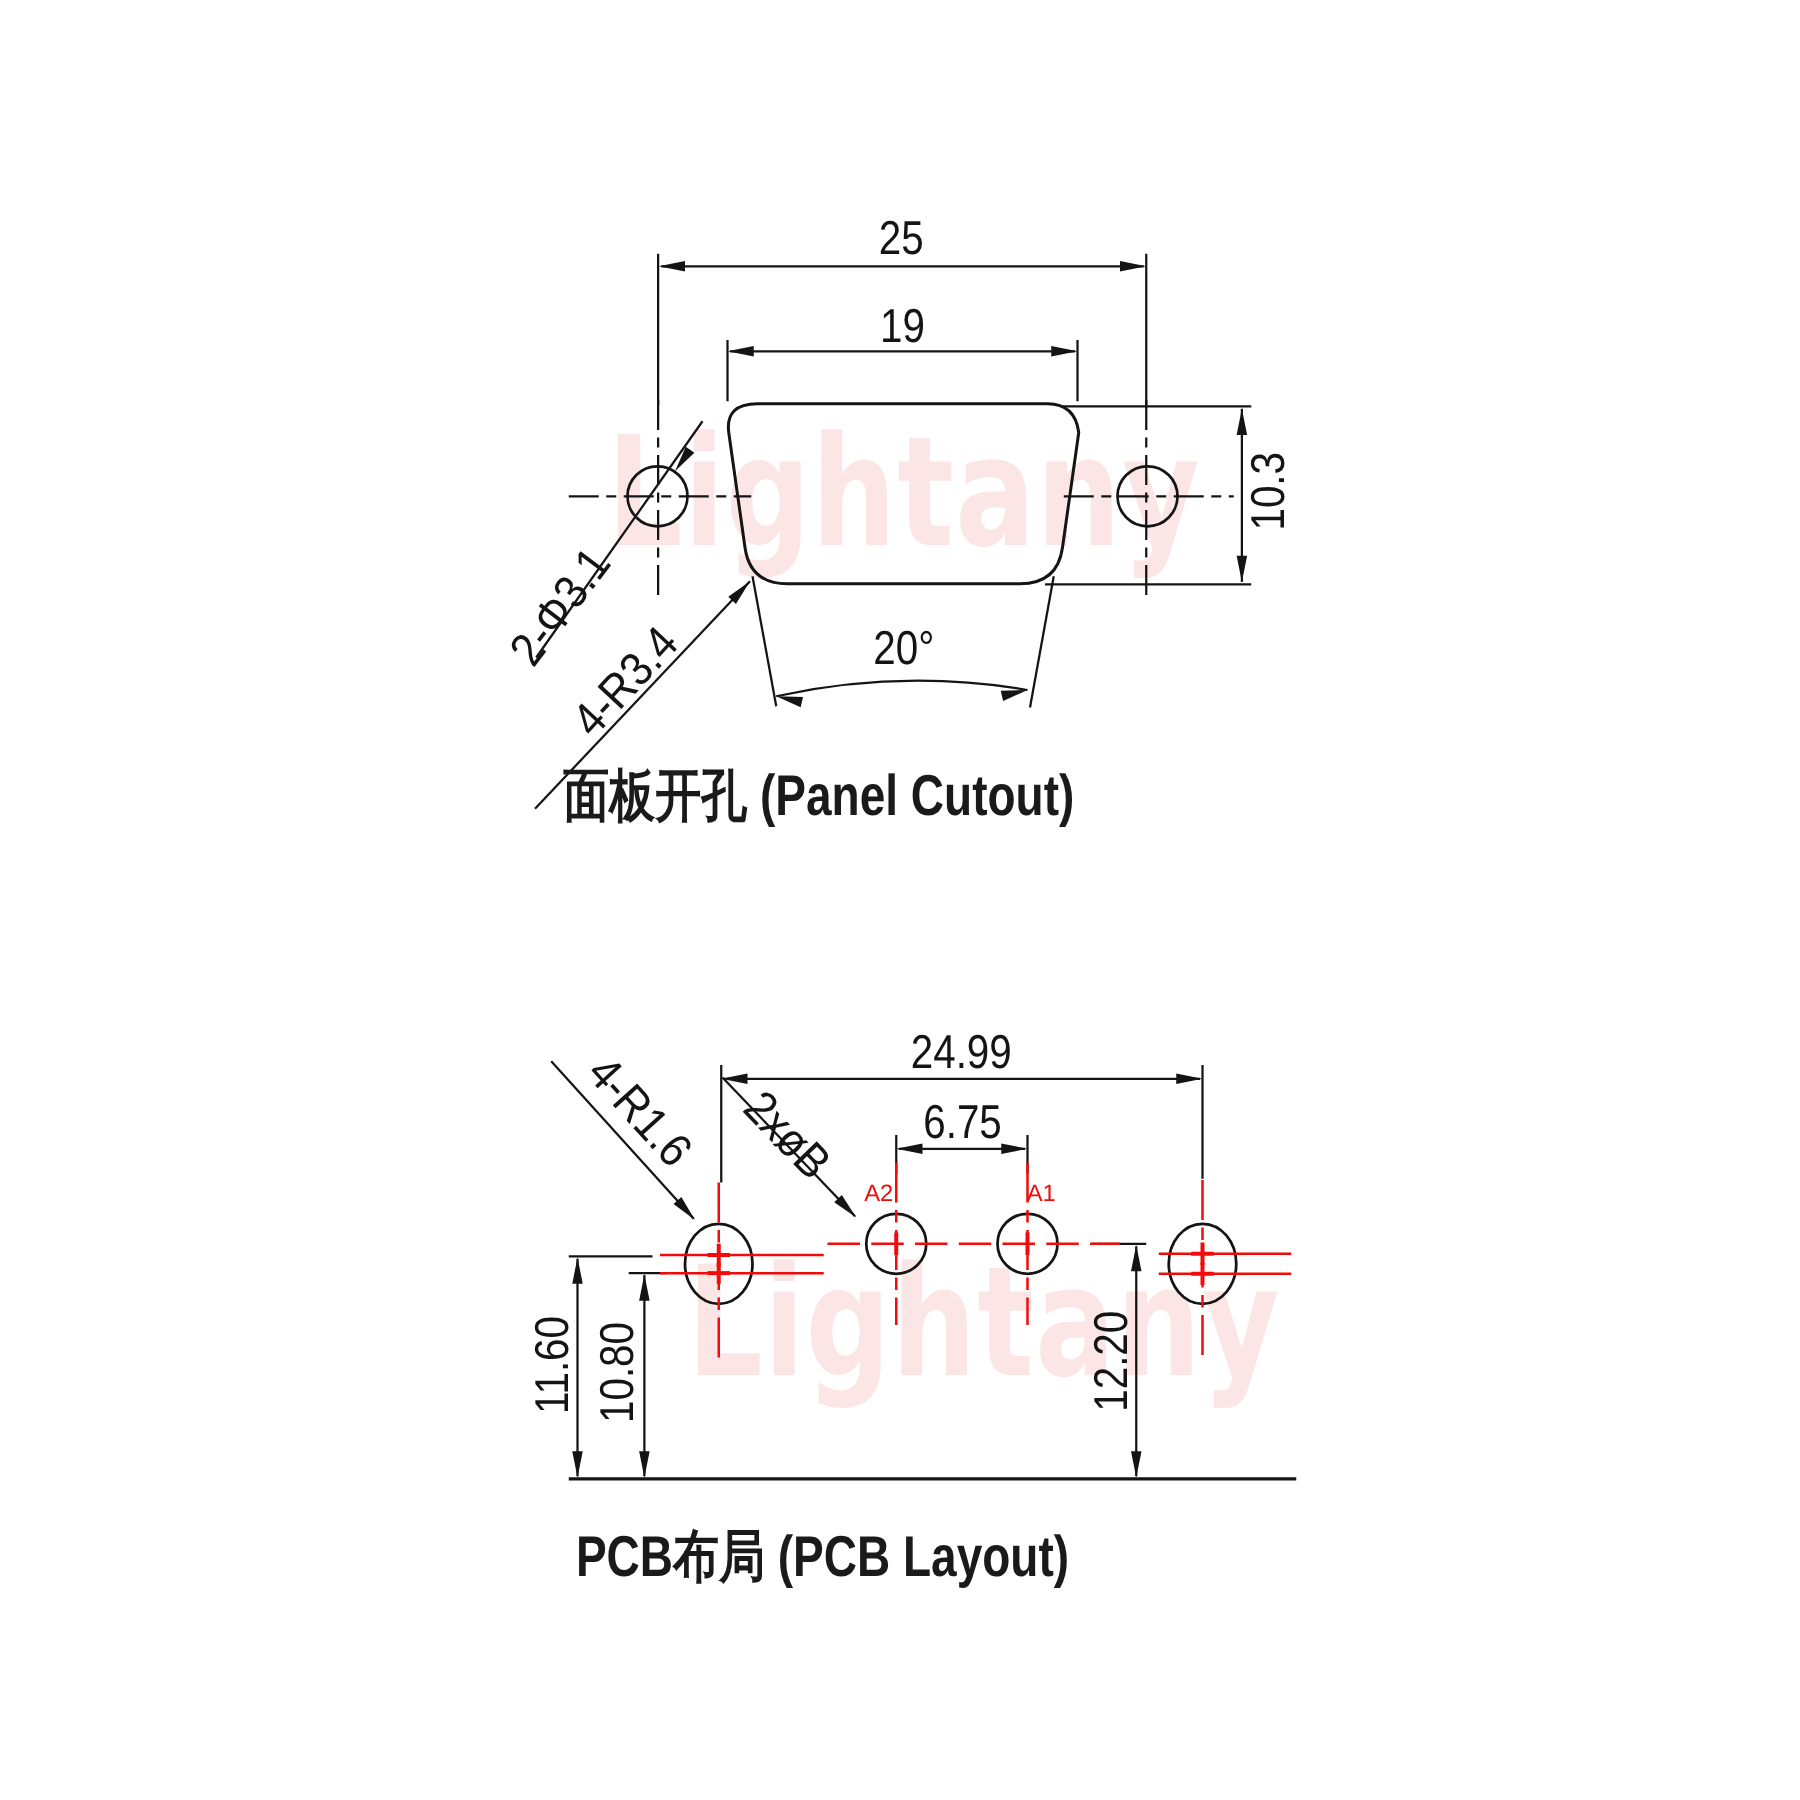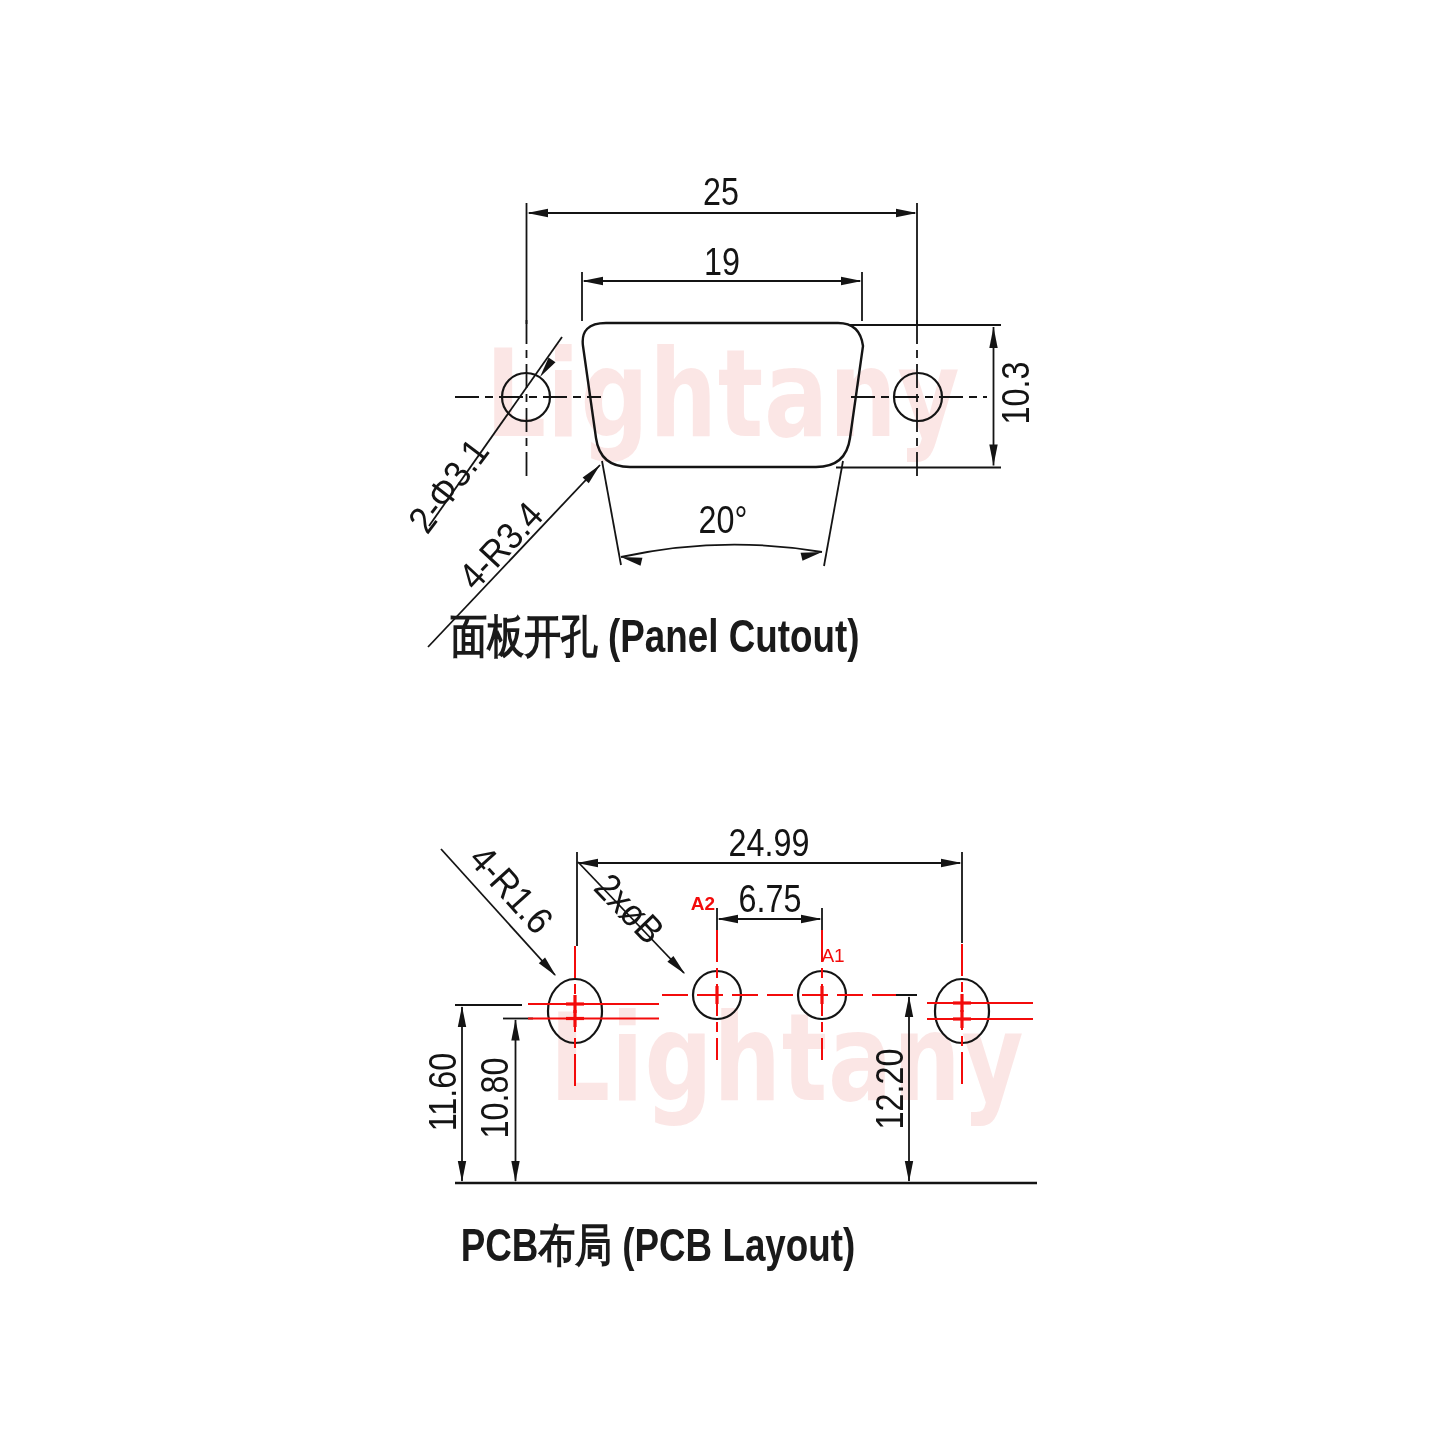--- a/index.html
+++ b/index.html
@@ -154,20 +154,20 @@
   <span class="lbl dim r90" style="left:1016px;top:393px;">10.3</span>
   <span class="lbl dim" style="left:723px;top:520px;">20°</span>
   <span class="lbl ldr" style="left:449px;top:486px;transform:translate(-50%,-50%) rotate(-53deg) scaleX(.9);">2-Φ3.1</span>
   <span class="lbl ldr" style="left:501px;top:546px;transform:translate(-50%,-50%) rotate(-47deg) scaleX(.9);">4-R3.4</span>
   <div class="lbl title" style="left:655px;top:637px;">面板开孔 (Panel Cutout)</div>
 
   <span class="lbl dim" style="left:769px;top:843px;">24.99</span>
   <span class="lbl dim" style="left:770px;top:899px;">6.75</span>
   <span class="lbl ldr" style="left:511px;top:890px;transform:translate(-50%,-50%) rotate(48deg) scaleX(.9);">4-R1.6</span>
   <span class="lbl ldr" style="left:629px;top:909px;transform:translate(-50%,-50%) rotate(46deg) scaleX(.9);">2xøB</span>
-  <span class="lbl padlbl" style="left:703px;top:904px;font-weight:bold;">A2</span>
+  <span class="lbl padlbl" style="left:703px;top:956px;">A2</span>
   <span class="lbl padlbl" style="left:833px;top:956px;">A1</span>
   <span class="lbl dim r90" style="left:443px;top:1092px;">11.60</span>
   <span class="lbl dim r90" style="left:495px;top:1098px;">10.80</span>
   <span class="lbl dim r90" style="left:890px;top:1089px;">12.20</span>
   <div class="lbl title" style="left:658px;top:1246px;">PCB布局 (PCB Layout)</div>
 
 </div>
 
 </body></html>

